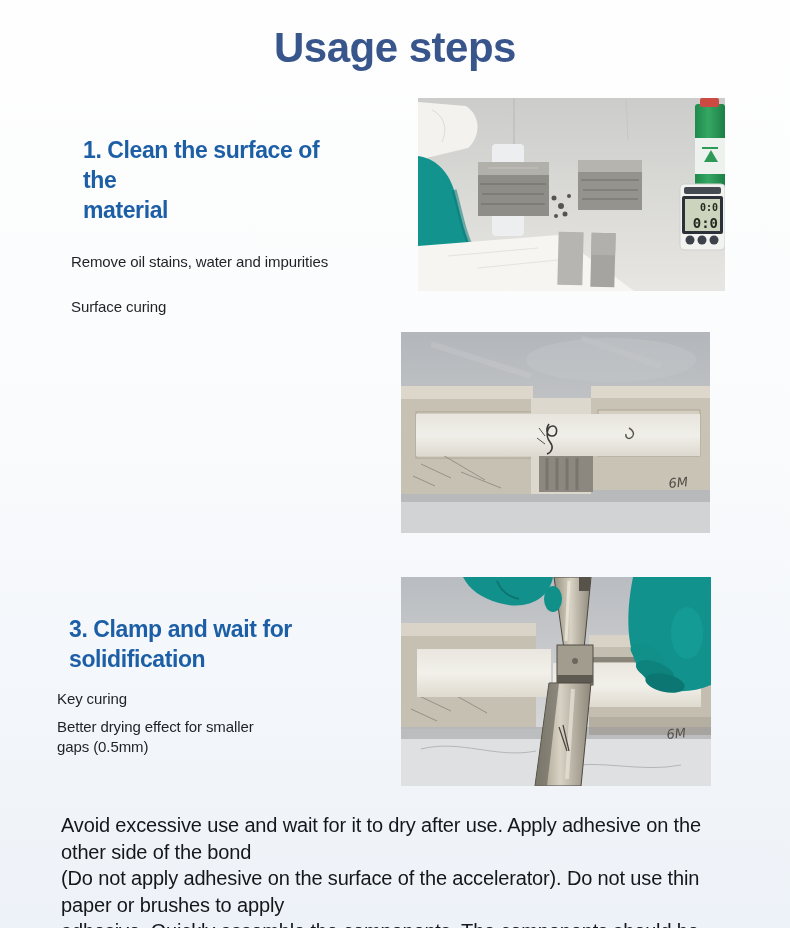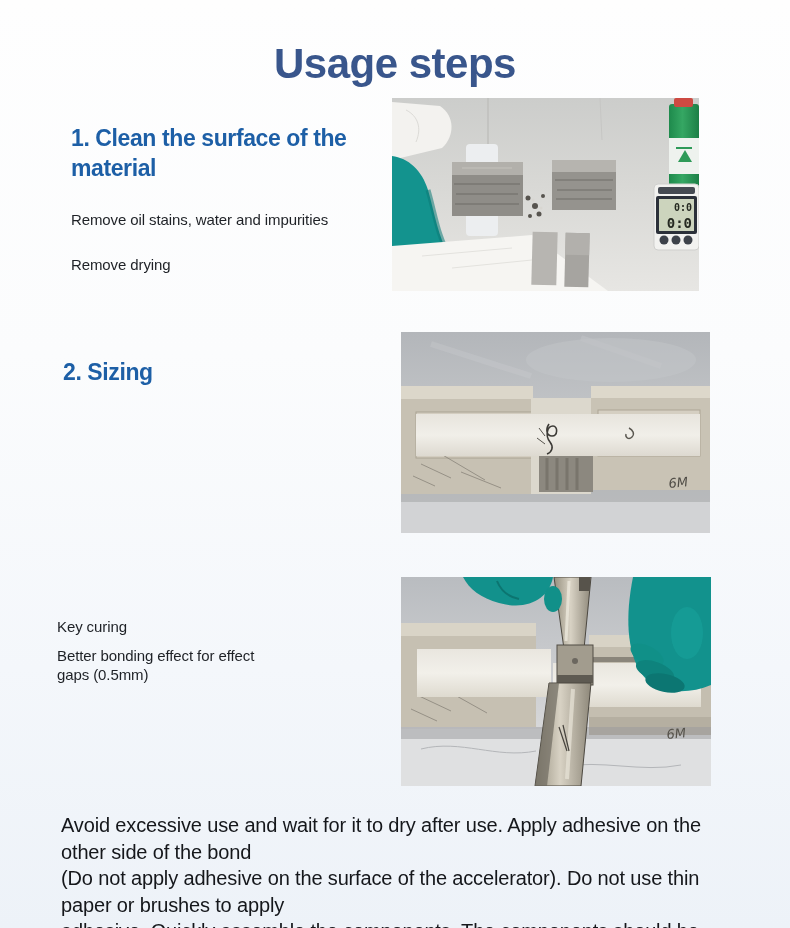--- a/index.html
+++ b/index.html
@@ -7,61 +7,61 @@
     position:relative;
     width:790px;height:928px;
     margin:0 auto;
     overflow:hidden;
     background:linear-gradient(180deg,#fefefe 0%,#fbfcfd 38%,#f4f7fb 72%,#edf2f8 100%);
     font-family:"Liberation Sans","DejaVu Sans",sans-serif;
     color:#1e2126;
   }
   .title{
     position:absolute;left:0;right:0;top:24px;
-    margin:16px;text-align:center;
+    margin:0;text-align:center;
     font-size:42px;font-weight:700;letter-spacing:-0.5px;
     color:#39568c;
   }
   .step-text{position:absolute;}
   .step-text h2{
-    margin:0;font-size:23px;font-weight:700;letter-spacing:-0.4px;
+    margin:12px;font-size:23px;font-weight:700;letter-spacing:-0.4px;
     line-height:1.3;color:#1d5fa6;white-space:pre-line;
   }
   .step-text p{
     margin:26px 0 0;font-size:15px;line-height:1.3;
     color:#1e2126;white-space:pre-line;letter-spacing:-0.1px;
   }
   .step1-text{left:71px;top:124px;width:292px;}
   .step2-text{left:63px;top:358px;width:300px;}
   .step3-text{left:57px;top:603px;width:360px;}
   .step3-text p.first{margin-top:14px;}
   .step3-text p.second{margin-top:9px;}
   .photo{position:absolute;overflow:hidden;}
   .photo svg{display:block;}
-  .photo1{left:392px;top:98px;width:307px;height:193px;}
+  .photo1{left:418px;top:98px;width:307px;height:193px;}
   .photo2{left:401px;top:332px;width:309px;height:201px;}
   .photo3{left:401px;top:577px;width:310px;height:209px;}
   .footer{
     position:absolute;left:61px;top:812px;width:682px;
     font-size:20px;line-height:1.33;letter-spacing:-0.15px;
     color:#15171b;white-space:pre-line;
   }
 </style>
 </head>
 <body>
 
 <div class="canvas">
 
   <h1 class="title">Usage steps</h1>
 
   <div class="step-text step1-text">
     <h2>1. Clean the surface of the
 material</h2>
     <p>Remove oil stains, water and impurities</p>
-    <p>Remove drying</p>
+    <p>Surface curing</p>
   </div>
 
   <div class="photo photo1">
     <svg viewBox="0 0 307 193" width="307" height="193" preserveAspectRatio="none">
       <defs>
         <linearGradient id="p1bg" x1="0" y1="0" x2="0" y2="1">
           <stop offset="0" stop-color="#cccdcb"></stop>
             <stop offset="0.45" stop-color="#d8d8d5"></stop>
             <stop offset="1" stop-color="#e7e6e3"></stop>
         </linearGradient>
@@ -143,21 +143,20 @@
         <text x="300" y="113" font-size="10" font-weight="bold" fill="#262a22" text-anchor="end" font-family="DejaVu Sans Mono, monospace">0:0</text>
         <text x="300" y="130" font-size="14" font-weight="bold" fill="#262a22" text-anchor="end" font-family="DejaVu Sans Mono, monospace">0:0</text>
         <circle cx="272" cy="142" r="4.5" fill="#3d424a"></circle>
           <circle cx="284" cy="142" r="4.5" fill="#3d424a"></circle>
           <circle cx="296" cy="142" r="4.5" fill="#3d424a"></circle>
       </g>
     </svg>
   </div>
 
   <div class="step-text step2-text">
-    <h2>2. Sizing</h2>
   </div>
 
   <div class="photo photo2">
     <svg viewBox="0 0 309 201" width="309" height="201" preserveAspectRatio="none">
       <defs>
         <linearGradient id="p2bg" x1="0" y1="0" x2="0" y2="1">
           <stop offset="0" stop-color="#b3b6ba"></stop>
             <stop offset="0.6" stop-color="#c9cbcd"></stop>
             <stop offset="1" stop-color="#dadbdc"></stop>
         </linearGradient>
@@ -202,22 +201,23 @@
       <g fill="none">
         <path d="M148,92 c-4,6 -2,12 3,12 c6,0 6,-10 1,-10 c-6,0 -8,10 -3,16 c4,5 2,10 -3,12" stroke="#3c3a36" stroke-width="1.6"></path>
         <path d="M138,96 l6,8 M136,106 l8,6" stroke="#55524c" stroke-width="1"></path>
         <path d="M228,96 c4,2 6,6 3,9 c-3,3 -7,1 -6,-3" stroke="#5a5750" stroke-width="1.4"></path>
       </g>
       <text x="268" y="156" font-size="13" font-style="italic" fill="#4f4c46" font-family="DejaVu Sans, sans-serif" transform="rotate(-6 268 156)">6M</text>
     </svg>
   </div>
 
   <div class="step-text step3-text">
+    <h2>3. Clamp and wait for solidification</h2>
     <p class="first">Key curing</p>
-    <p class="second">Better bonding effect for effect
+    <p class="second">Better drying effect for smaller
 gaps (0.5mm)</p>
   </div>
 
   <div class="photo photo3">
     <svg viewBox="0 0 310 209" width="310" height="209" preserveAspectRatio="none">
       <defs>
         <linearGradient id="p3bg" x1="0" y1="0" x2="0" y2="1">
           <stop offset="0" stop-color="#b9bcc0"></stop>
             <stop offset="0.65" stop-color="#d3d4d6"></stop>
             <stop offset="1" stop-color="#e4e4e5"></stop>

